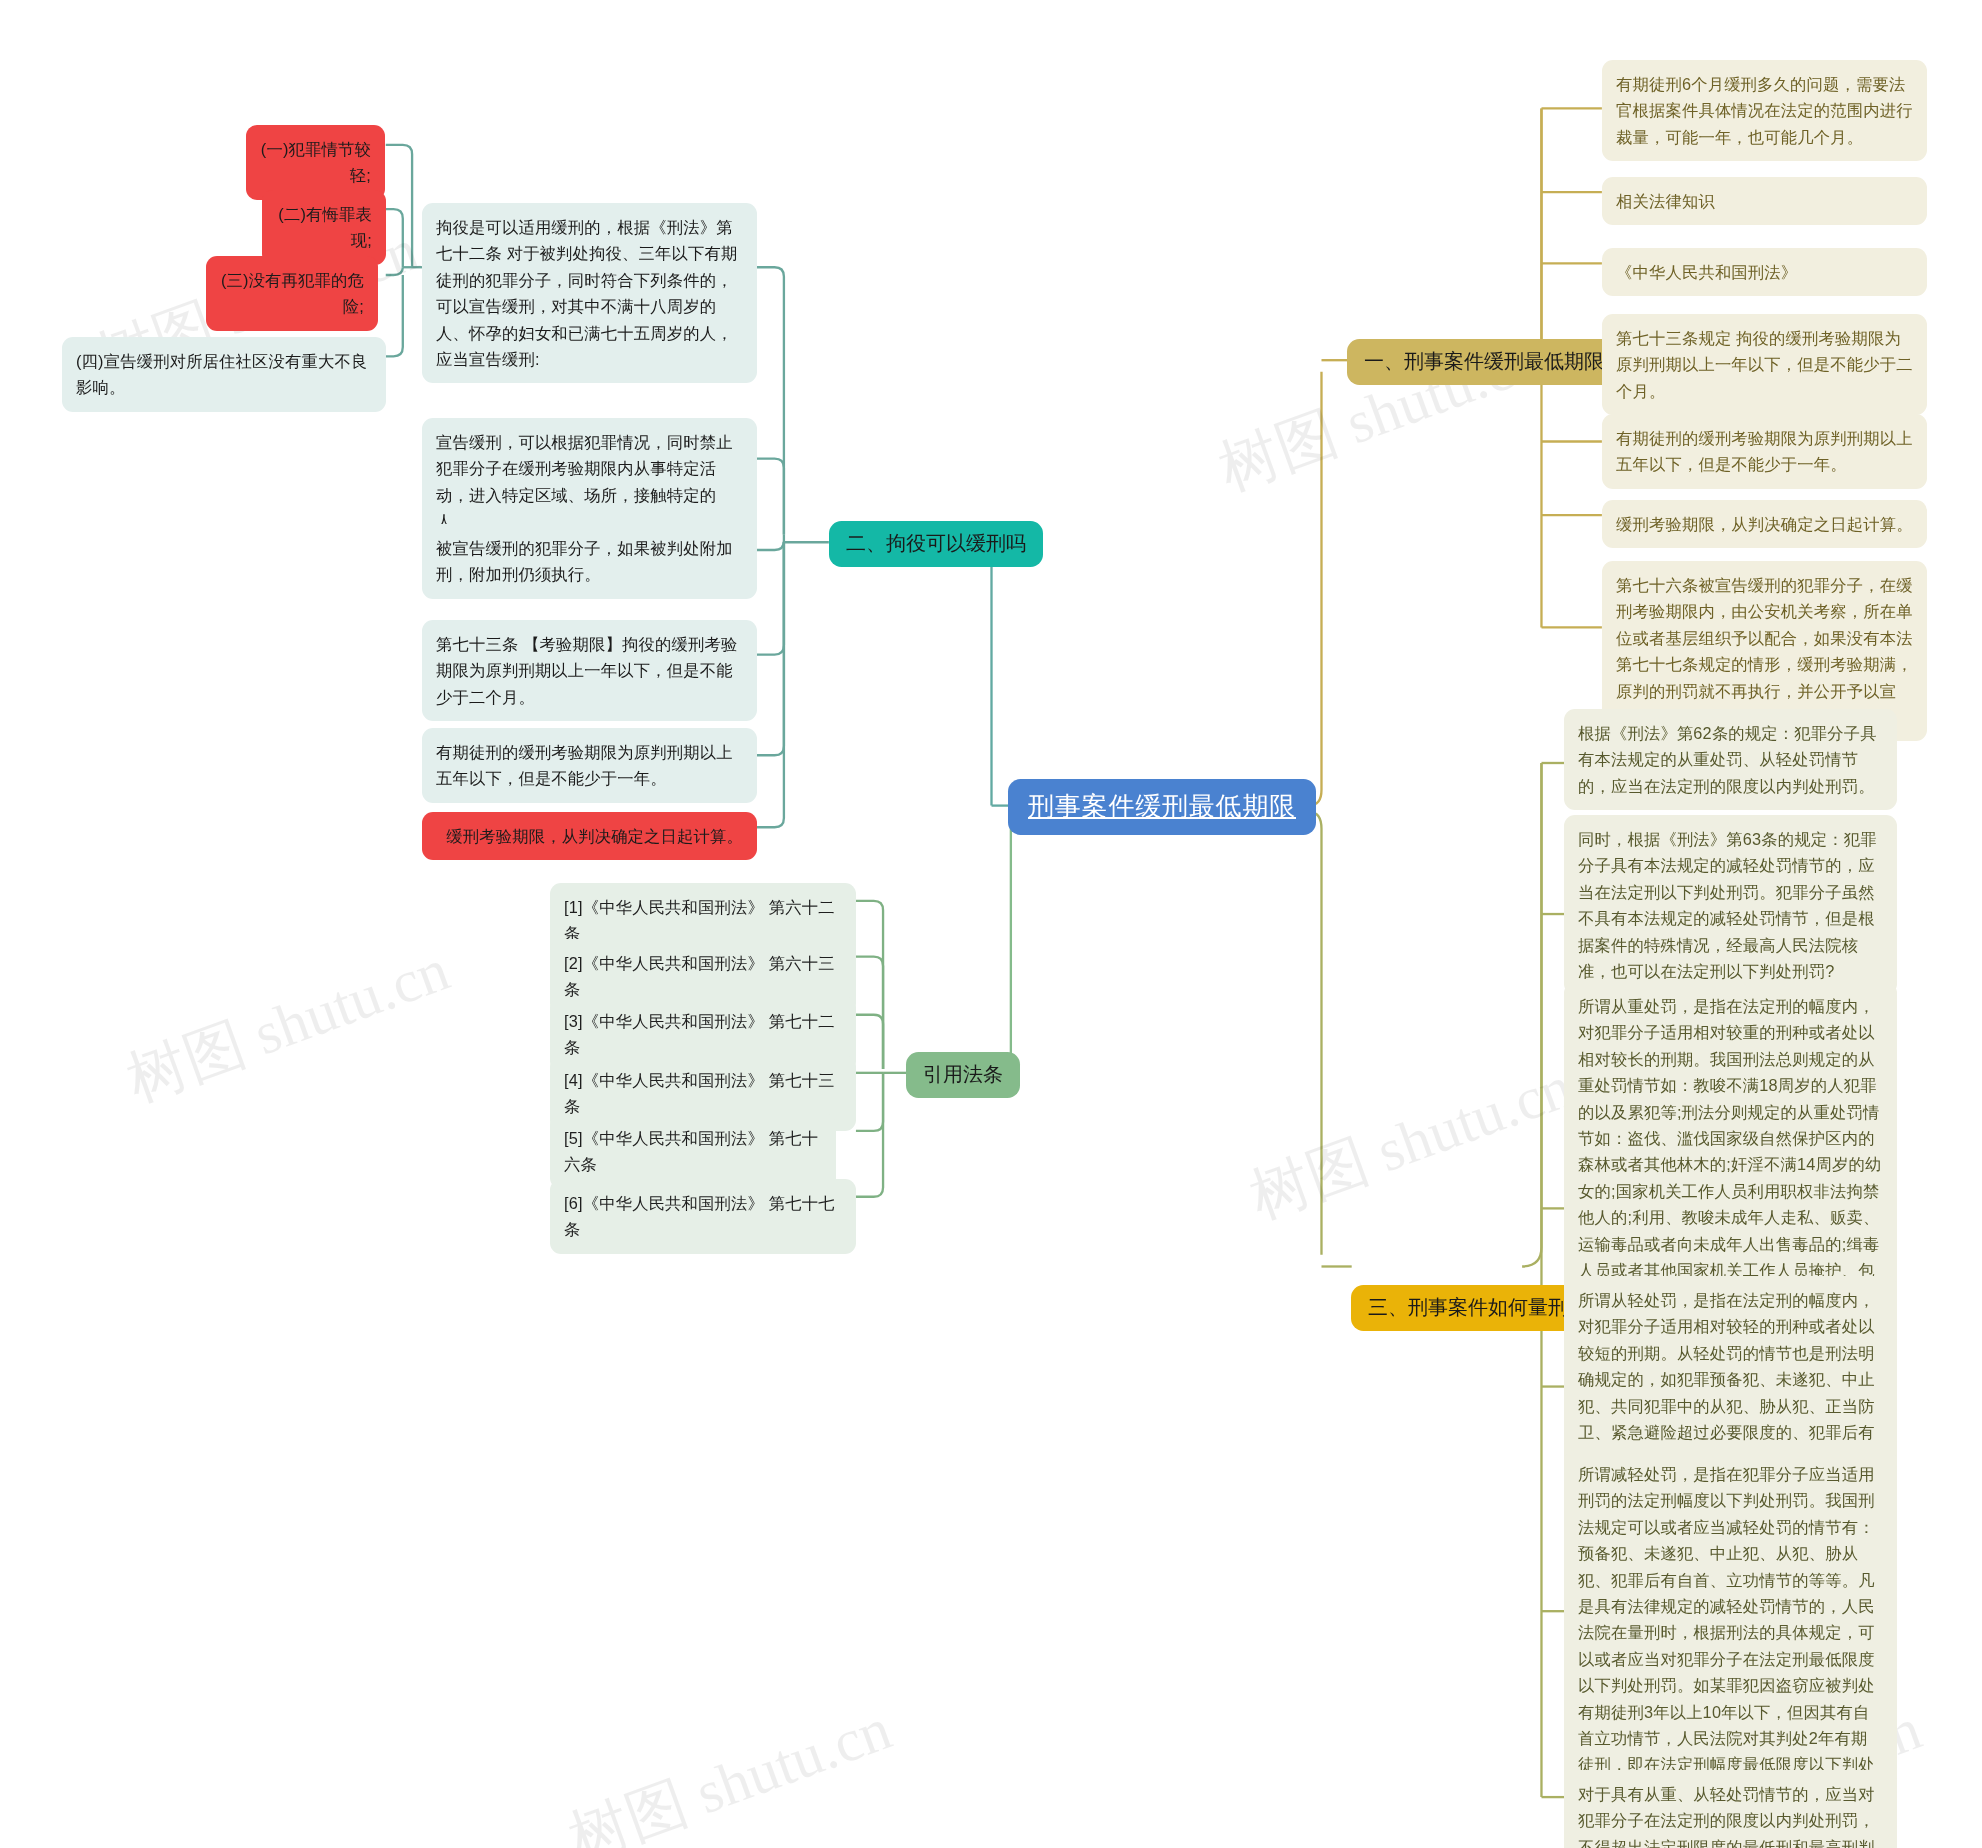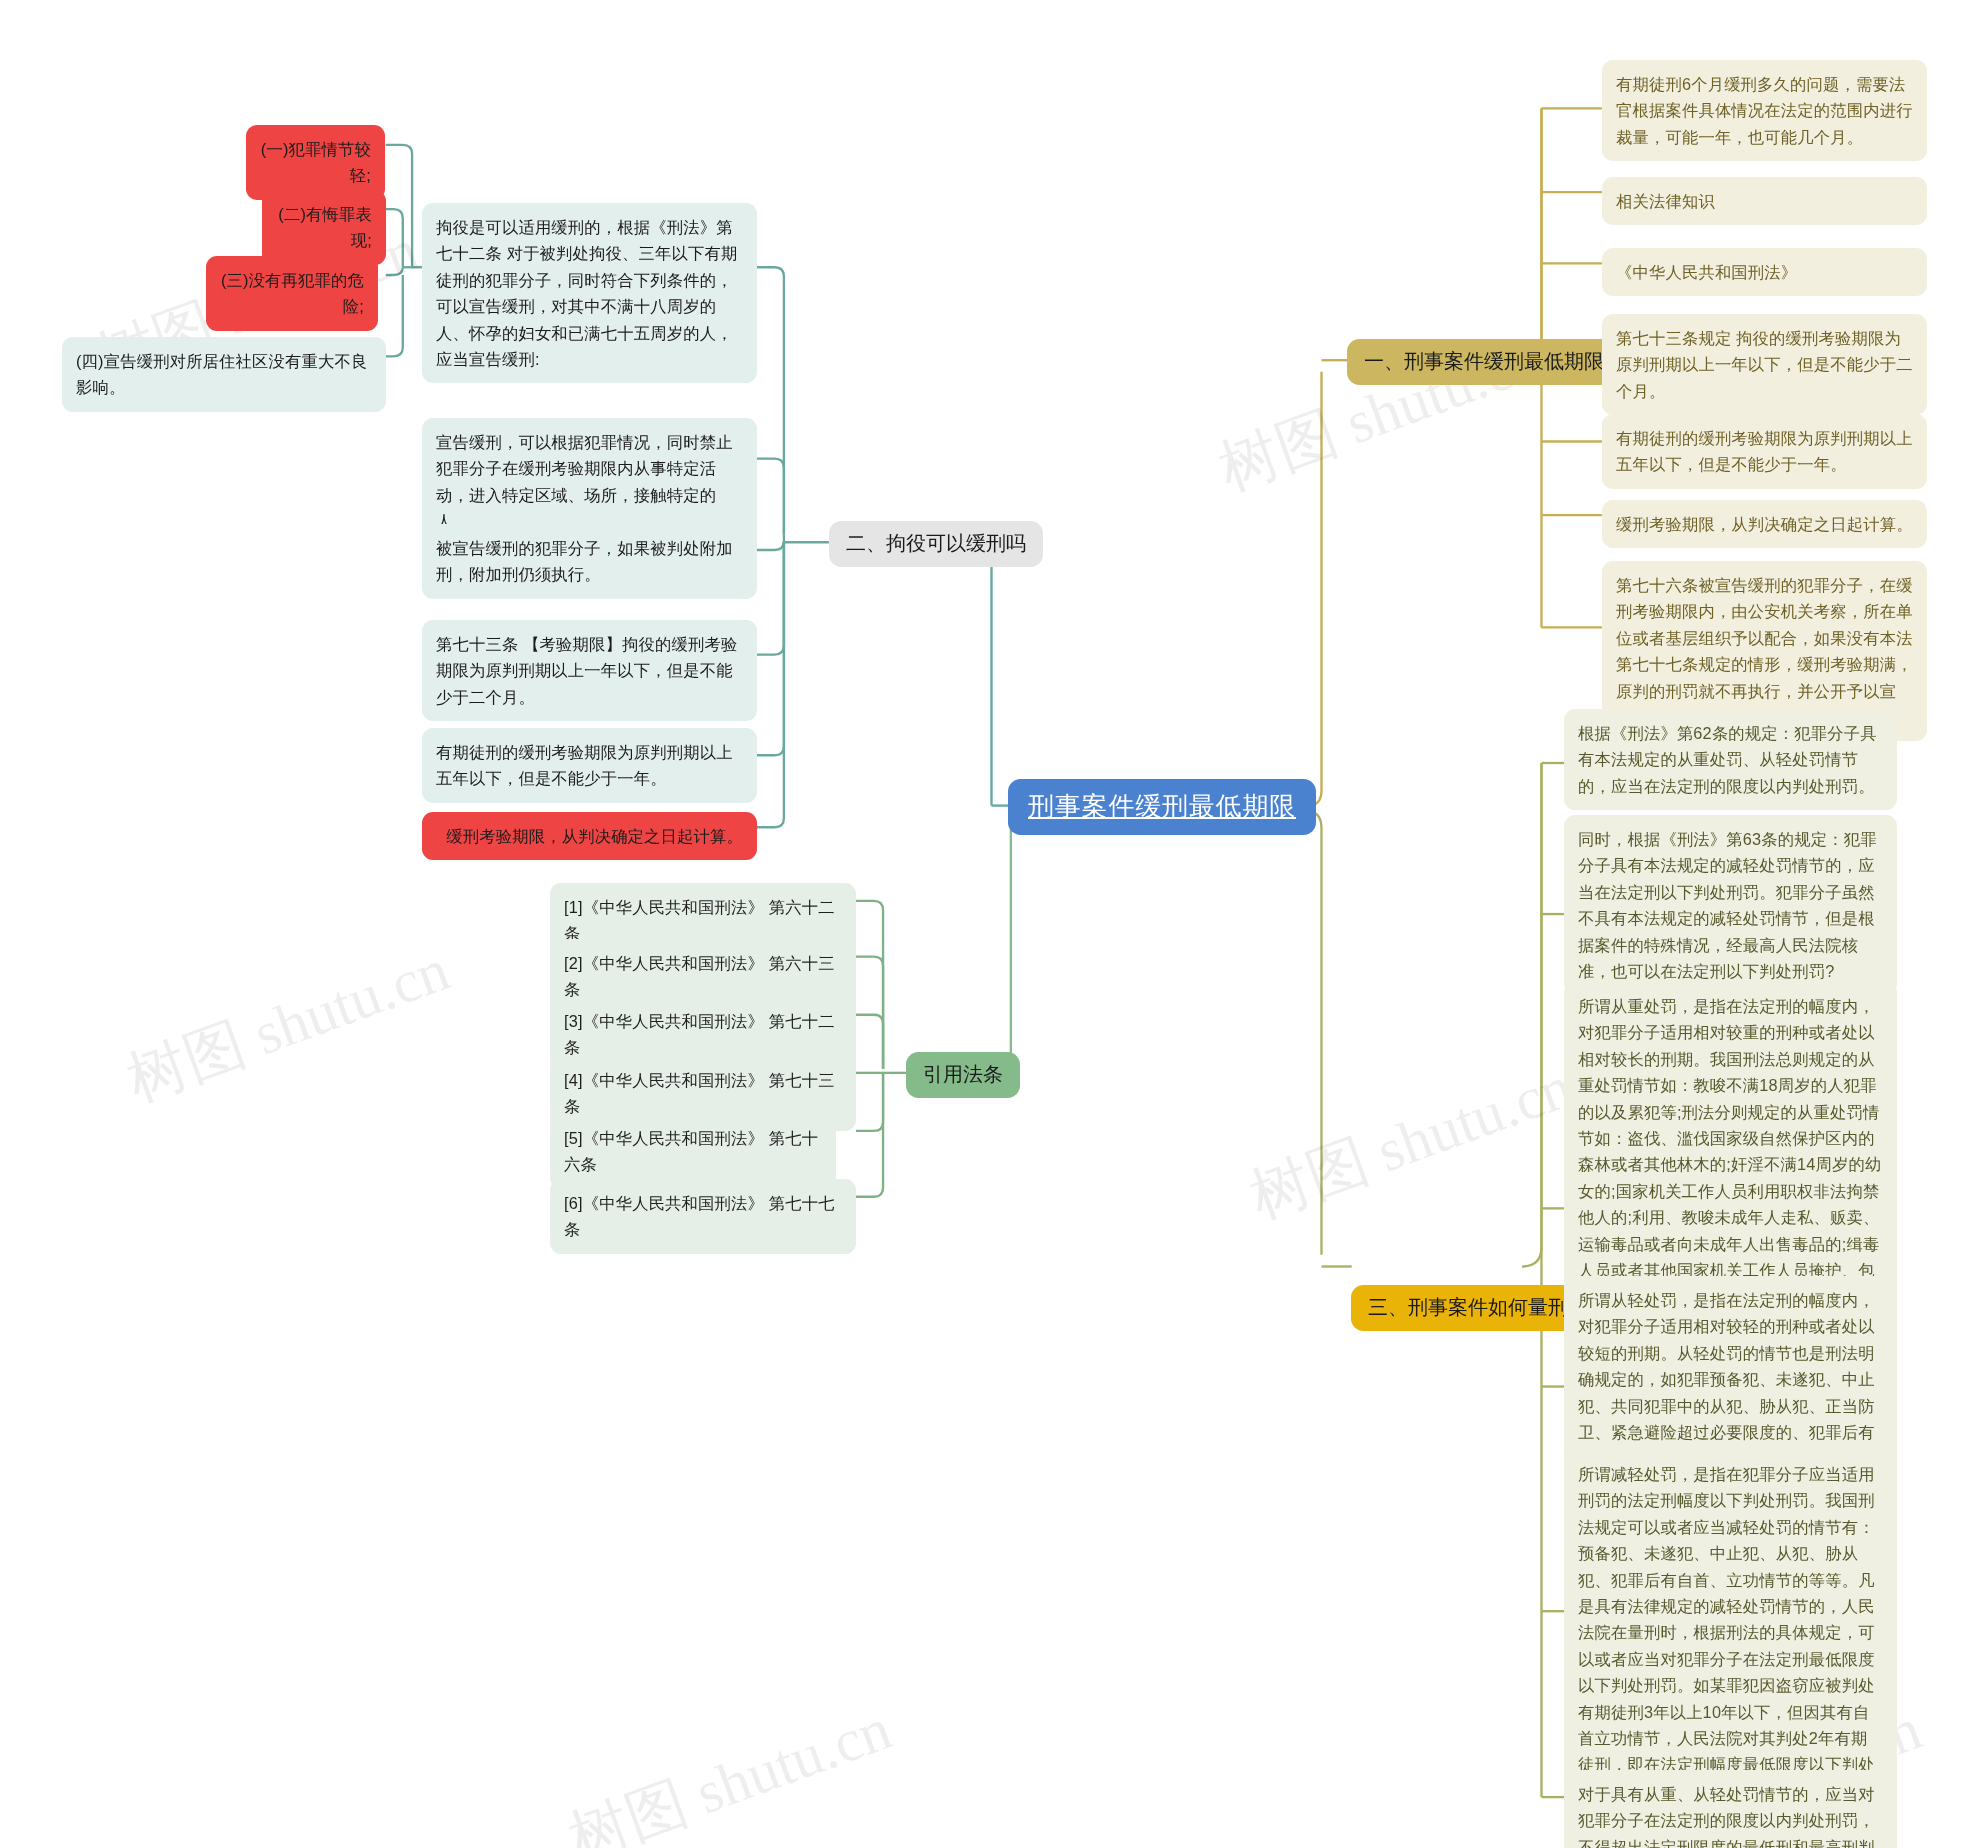--- a/index.html
+++ b/index.html
@@ -36,21 +36,21 @@
   .branch{
     position:absolute;
     box-sizing:border-box;
     border-radius:12.4px;
     padding:9.3px 17px;
     font-size:20px;
     line-height:1.35;
     color:#1a1a1a;
     white-space:nowrap;
   }
-  .branch-teal{background:#e5e5e5;}
+  .branch-teal{background:#14b8a6;}
   .branch-green{background:#85bb8b;}
   .branch-gold{background:#cdb660;}
   .branch-olive{background:#eab308;margin-top:40px;}
 
   .root{
     position:absolute;
     box-sizing:border-box;
     background:#4a82d0;
     color:#ffffff;
     border-radius:12.4px;

